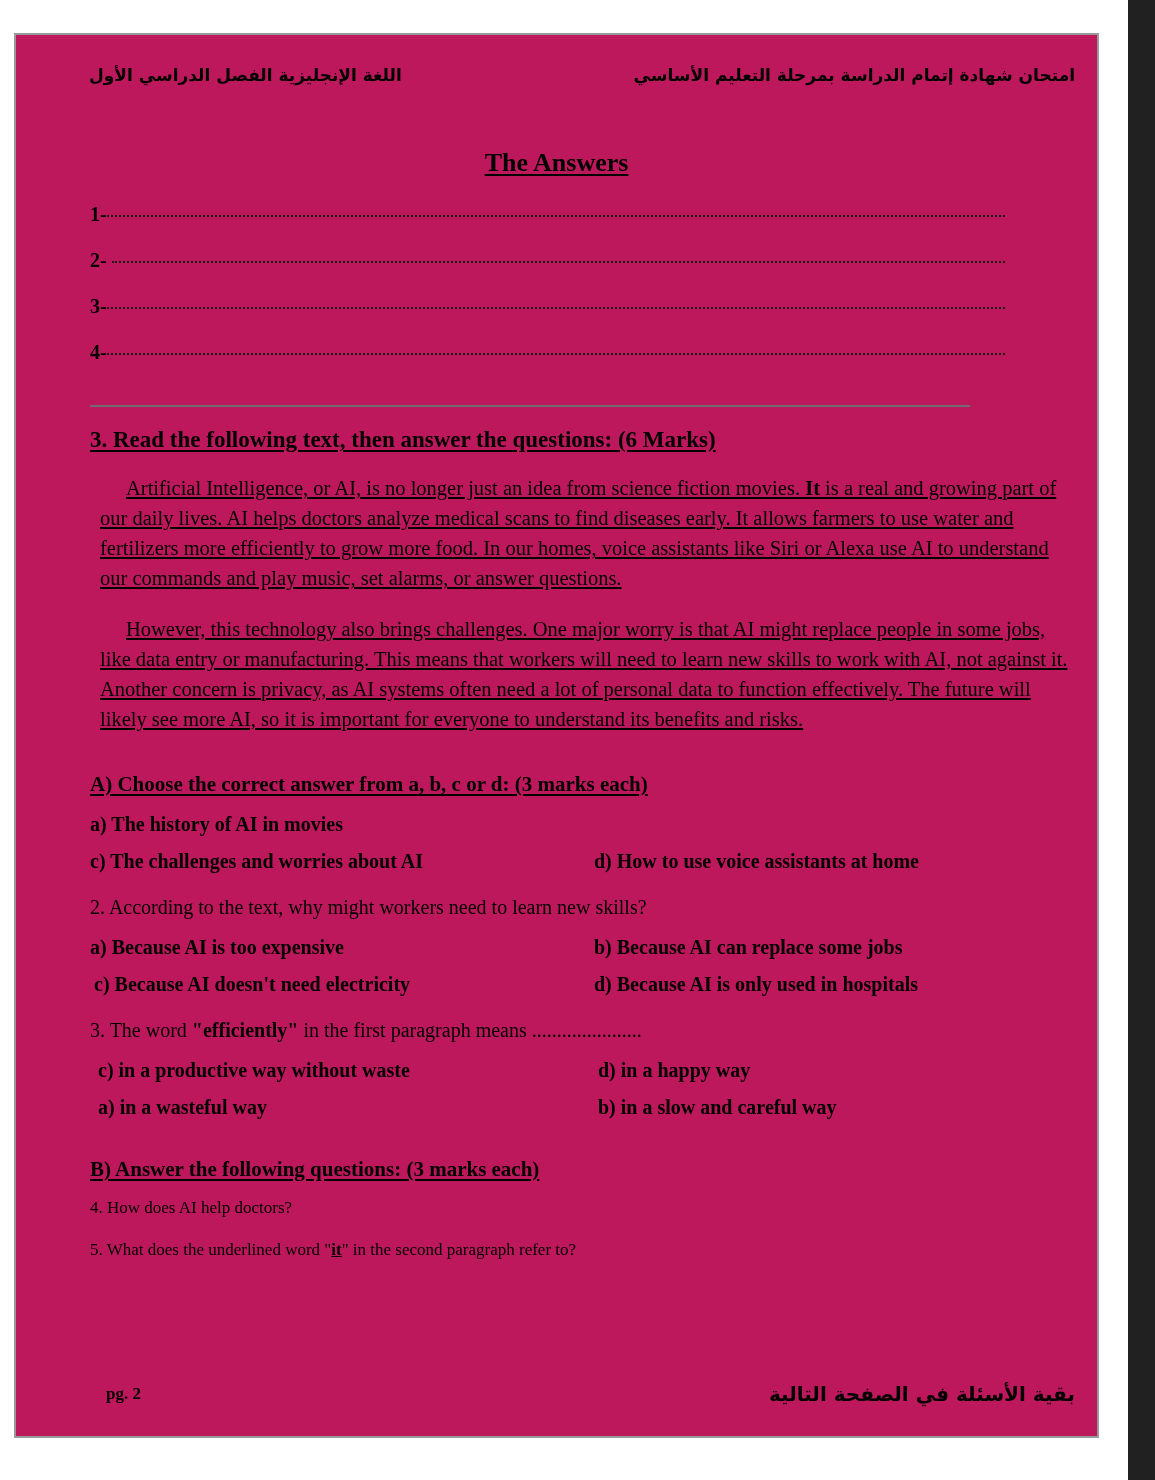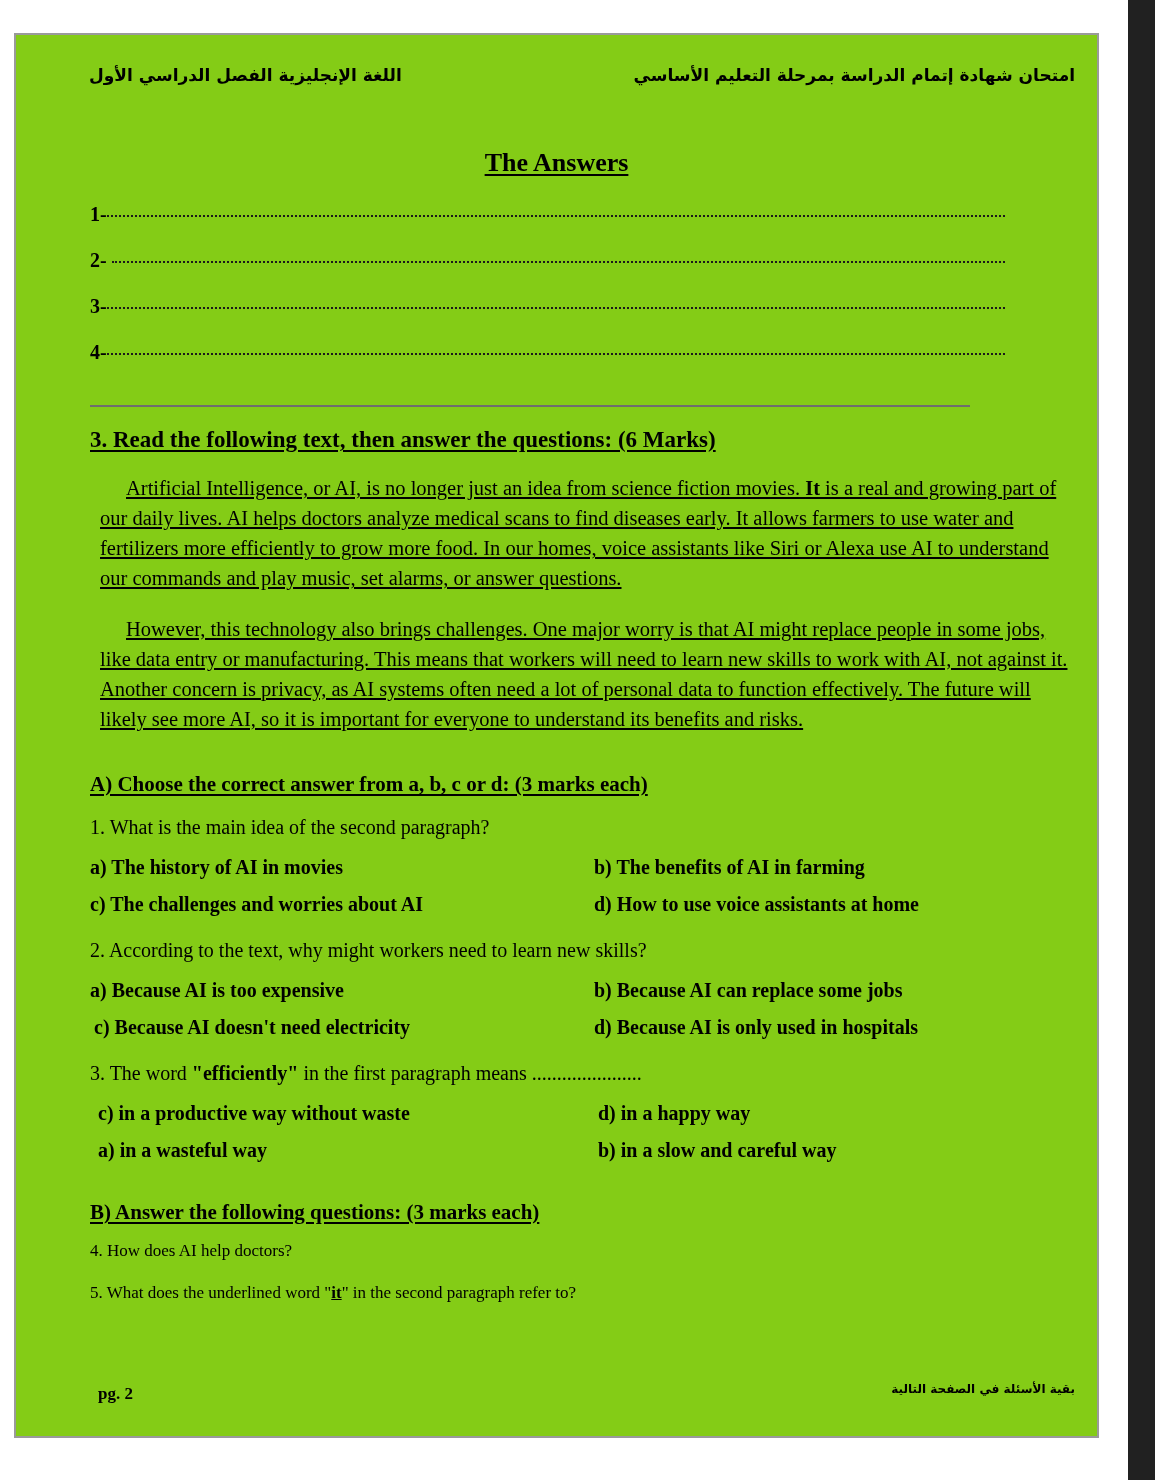--- a/index.html
+++ b/index.html
@@ -25,21 +25,21 @@
     background: #212121;
   }
 
   
   .page {
     position: absolute;
     left: 14px;
     top: 33px;
     width: 1085px;
     height: 1405px;
-    background: #84cc16;
+    background: #be185d;
     border: 2px solid #9a9a9a;
     box-sizing: border-box;
   }
 
   .page-inner {
     position: relative;
     width: 100%;
     height: 100%;
     padding: 0;
   }
@@ -179,40 +179,40 @@
     margin: 0 0 22px 0;
     font-size: 17px;
     color: #000;
   }
   .q-answer b.ul { font-weight: bold; text-decoration: underline; }
 
   
   .footer {
     position: absolute;
     bottom: 24px;
-    left: 8px;
+    left: 16px;
     right: 0;
     height: 28px;
   }
   .pg {
     position: absolute;
     left: 74px;
     top: 0;
     font-family: "Liberation Serif", serif;
     font-weight: bold;
     font-size: 17px;
     color: #000;
   }
   .foot-ar {
     position: absolute;
     right: 22px;
     top: -2px;
     font-family: "DejaVu Sans", "Liberation Sans", sans-serif;
     font-weight: bold;
-    font-size: 12px;
+    font-size: 20px;
     direction: rtl;
     color: #000;
     white-space: nowrap;
   }
 </style>
 </head>
 <body>
 
 <div class="right-strip"></div>
 
@@ -250,24 +250,22 @@
     <div class="content">
 
       <h2 class="sec-head">3. Read the following text, then answer the questions: (6 Marks)</h2>
 
       <p class="para"><span>Artificial Intelligence, or AI, is no longer just an idea from science fiction movies. </span><b class="ul">It</b><span> is a real and growing part of our daily lives. AI helps doctors analyze medical scans to find diseases early. It allows farmers to use water and fertilizers more efficiently to grow more food. In our homes, voice assistants like Siri or Alexa use AI to understand our commands and play music, set alarms, or answer questions.</span></p>
 
       <p class="para">However, this technology also brings challenges. One major worry is that AI might replace people in some jobs, like data entry or manufacturing. This means that workers will need to learn new skills to work with AI, not against it. Another concern is privacy, as AI systems often need a lot of personal data to function effectively. The future will likely see more AI, so it is important for everyone to understand its benefits and risks.</p>
 
       <h3 class="sub-head">A) Choose the correct answer from a, b, c or d: (3 marks each)</h3>
 
-      <p class="q-stem">1. What is the main idea of the second paragraph?</p>
       <div class="opt-row">
         <span class="opt opt-a">a) The history of AI in movies</span>
-        <span class="opt opt-b">b) The benefits of AI in farming</span>
       </div>
       <div class="opt-row">
         <span class="opt opt-a">c) The challenges and worries about AI</span>
         <span class="opt opt-b">d) How to use voice assistants at home</span>
       </div>
 
       <p class="q-stem" style="margin-top:20px">2. According to the text, why might workers need to learn new skills?</p>
       <div class="opt-row">
         <span class="opt opt-a">a) Because AI is too expensive</span>
         <span class="opt opt-b">b) Because AI can replace some jobs</span>

